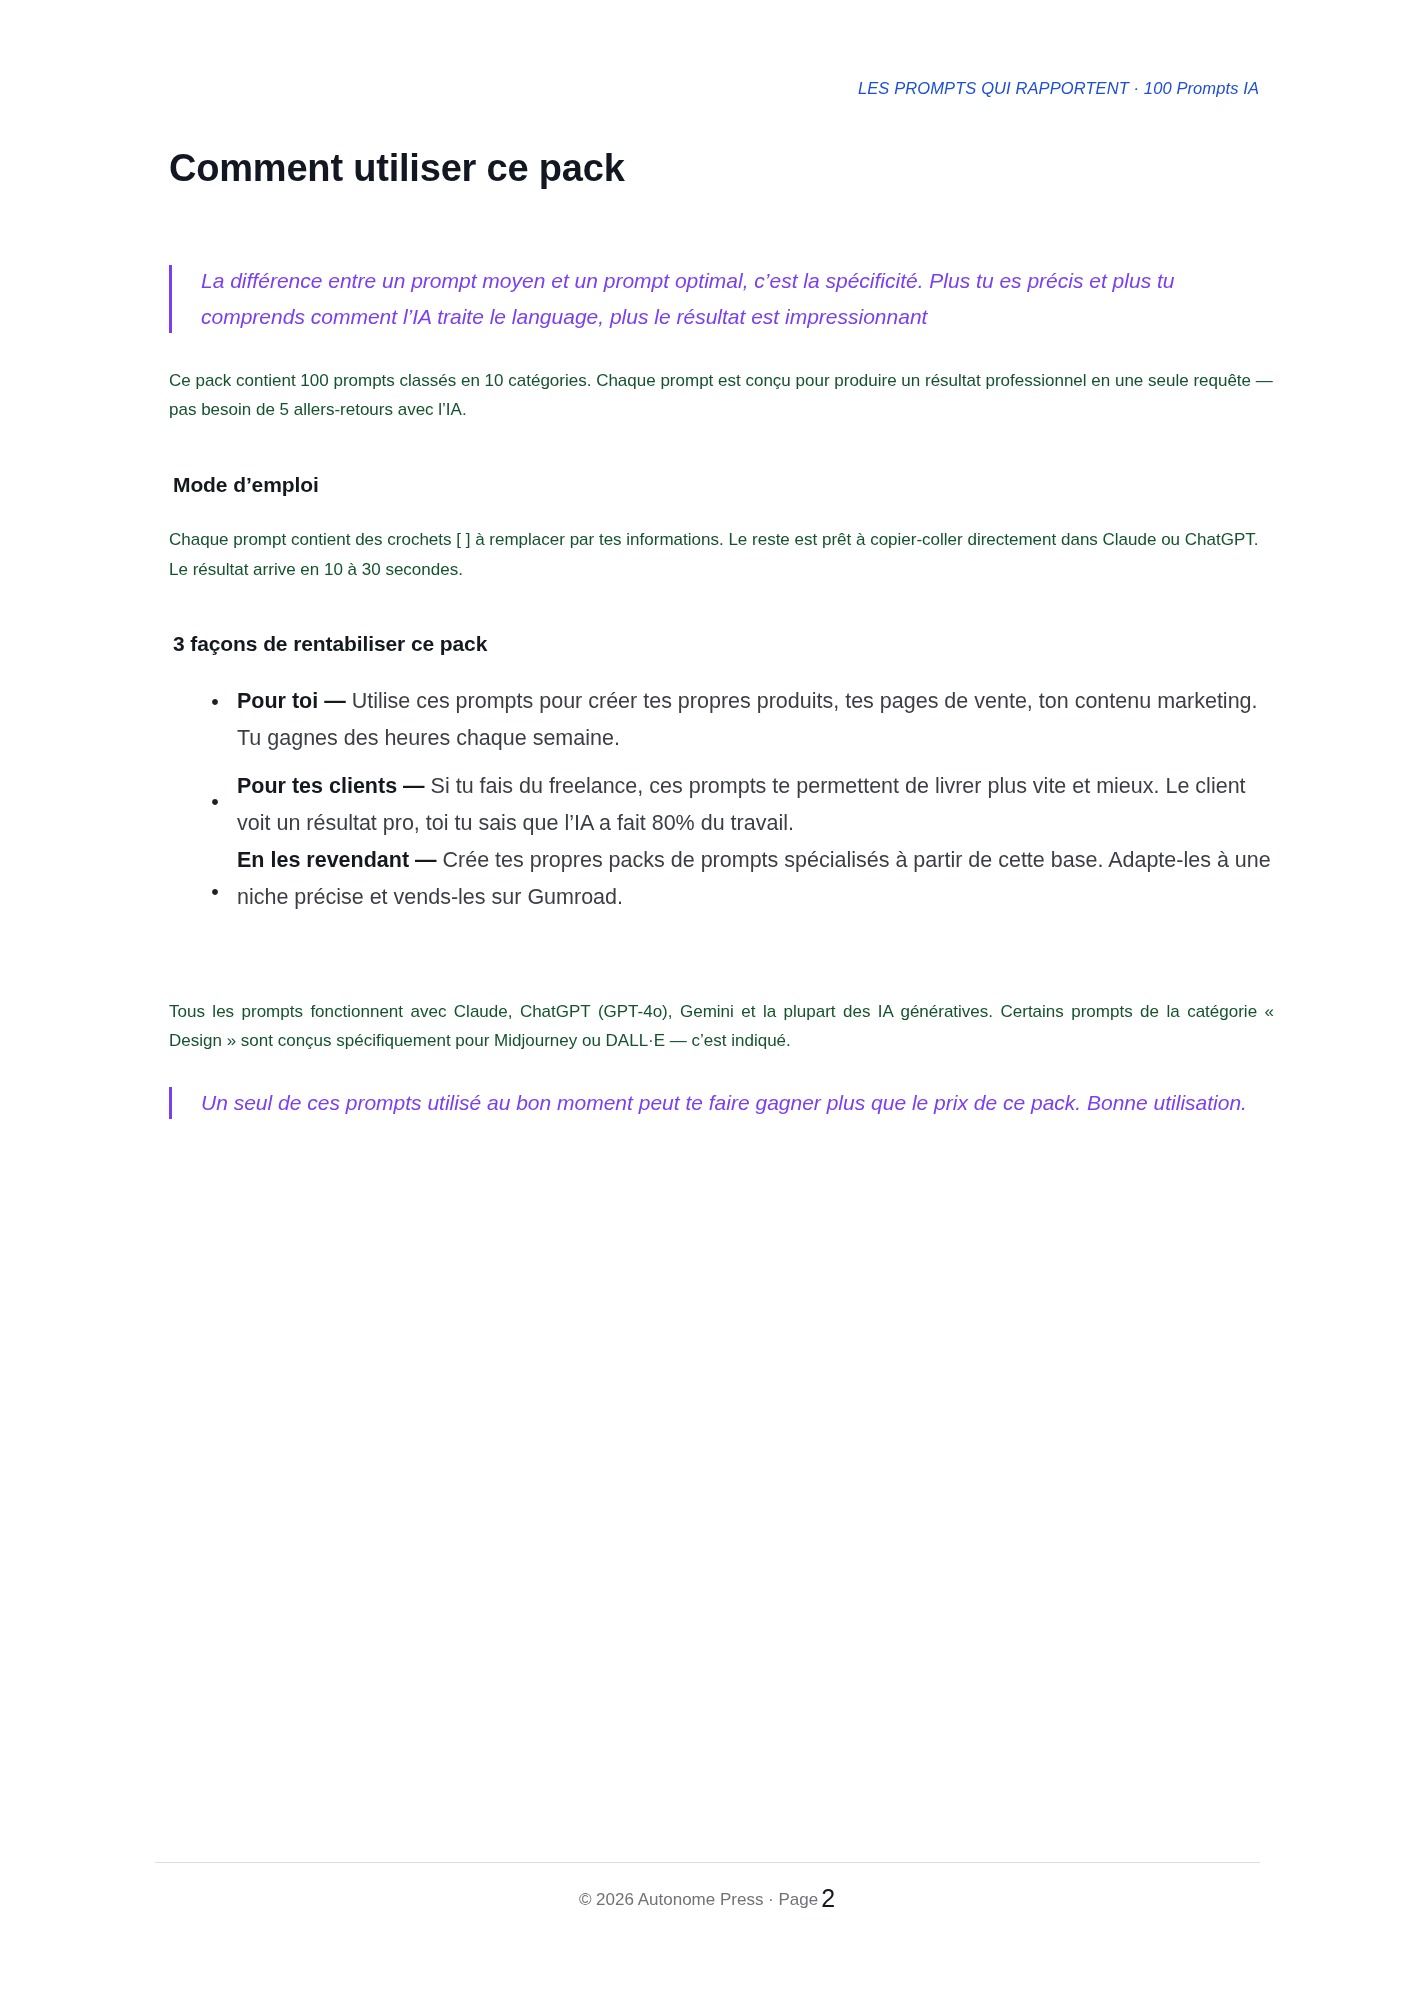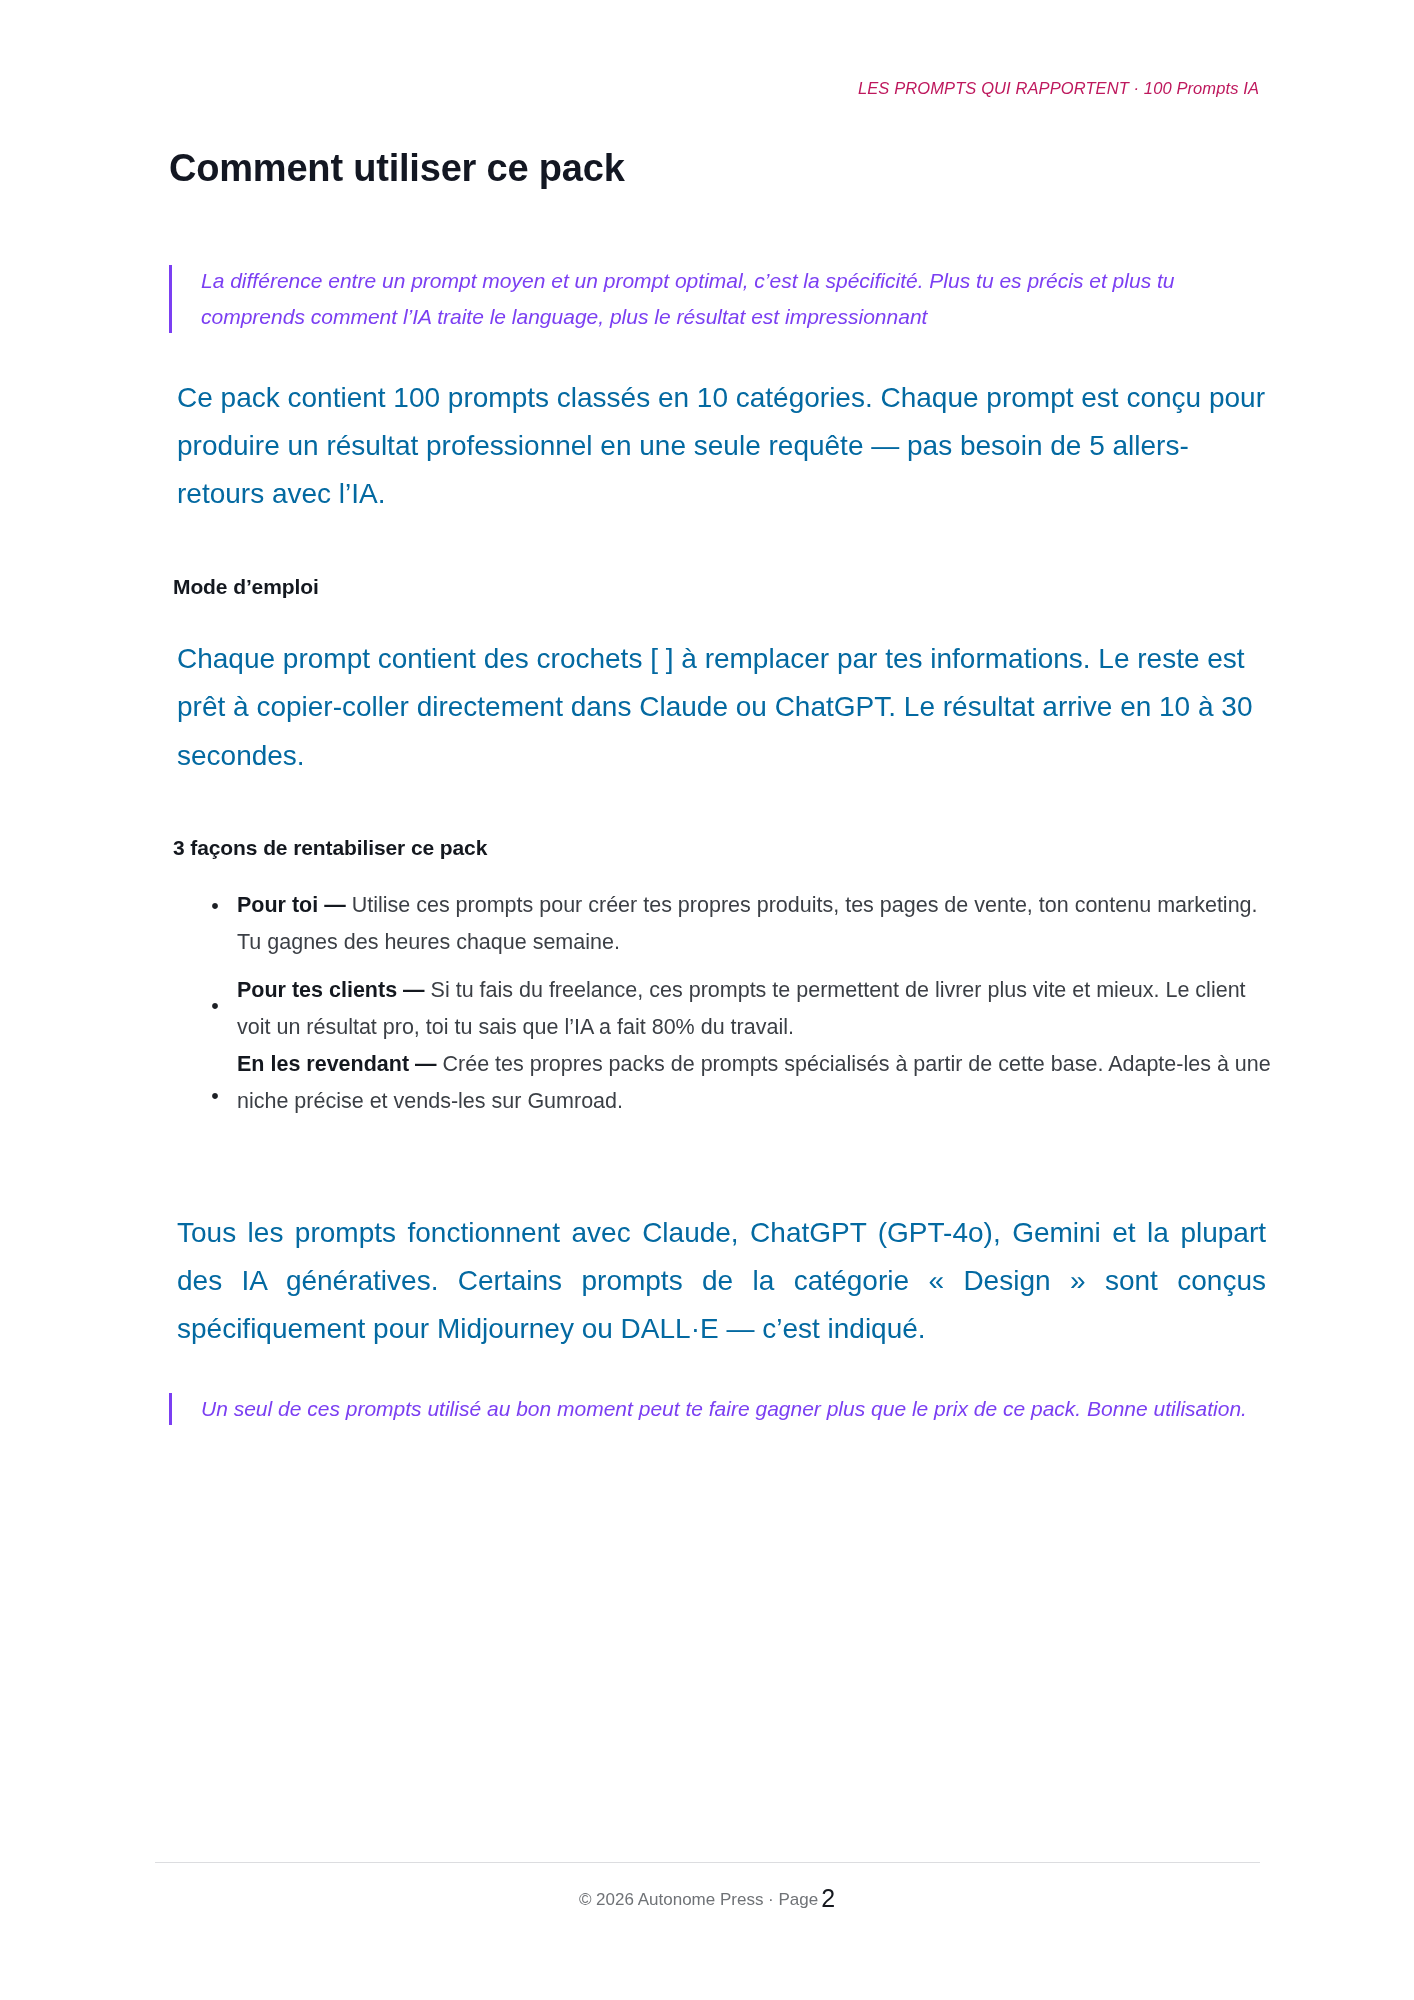--- a/index.html
+++ b/index.html
@@ -23,21 +23,21 @@
     overflow: hidden;
   }
 
   
   .running-header {
     position: absolute;
     top: 79px;
     right: 155px;
     font-size: 16.5px;
     font-style: italic;
-    color: #be185d;
+    color: #1d4ed8;
     letter-spacing: 0.1px;
     white-space: nowrap;
   }
 
   
   .content {
     position: absolute;
     left: 169px;
     top: 146px;
     width: 1105px;
@@ -54,24 +54,24 @@
 
   h2.section-title {
     margin: 4px;
     font-size: 21px;
     font-weight: bold;
     color: #14181f;
     letter-spacing: -0.1px;
   }
 
   p.body-text {
-    margin: 8px;
-    font-size: 28px;
+    margin: 0;
+    font-size: 17px;
     line-height: 1.72;
-    color: #0369a1;
+    color: #14532d;
   }
   p.body-text.justified {
     text-align: justify;
   }
 
   
   .callout {
     position: relative;
     padding-left: 32px;
     font-size: 21px;

